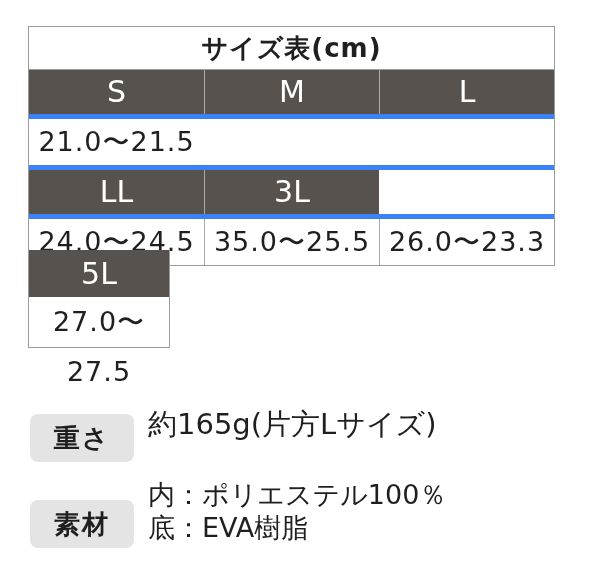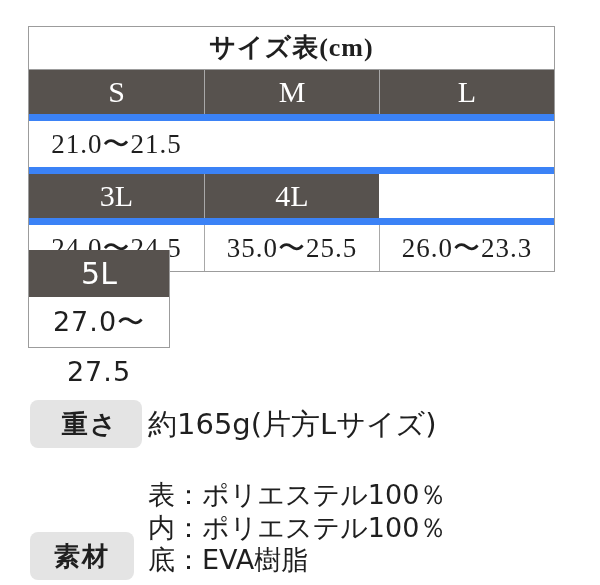--- a/index.html
+++ b/index.html
@@ -19,38 +19,37 @@
   }
 
   
   .size-table {
     position: absolute;
     left: 28px;
     top: 26px;
     width: 527px;
     box-sizing: border-box;
     border: 1px solid #9c9c9c;
-    font-family: Liberation Serif, serif;
   }
   .title-row {
     height: 42px;
     line-height: 42px;
     text-align: center;
     font-size: 26px;
     font-weight: 600;
     letter-spacing: 1px;
     background: #ffffff;
     border-bottom: 1px solid #9c9c9c;
   }
   .grid-row {
     display: grid;
     grid-template-columns: 1fr 1fr 1fr;
   }
   .grid-row .cell + .cell { border-left: 1px solid #a8a8a8; }
-  .grid-row + .grid-row { border-top: 7px solid #3b82f6; }
+  .grid-row + .grid-row { border-top: 5px solid #3b82f6; }
   .cell {
     text-align: center;
     box-sizing: border-box;
   }
   .cell.header {
     background: #57524e;
     color: #ffffff;
     font-size: 30px;
     font-weight: 500;
     height: 44px;
@@ -83,31 +82,31 @@
     width: 104px;
     height: 48px;
     line-height: 48px;
     background: #e4e4e4;
     border-radius: 8px;
     text-align: center;
     font-size: 26px;
     font-weight: 600;
     letter-spacing: 2px;
   }
-  .weight-label-box { top: 400px; padding-left: 8px; }
+  .weight-label-box { top: 414px; }
   .weight-value {
     position: absolute;
     left: 148px;
     top: 400px;
     height: 48px;
     line-height: 48px;
     font-size: 29px;
     font-weight: 500;
   }
-  .material-label-box { top: 500px; margin-top: 32px; }
+  .material-label-box { top: 500px; }
   .material-lines {
     position: absolute;
     left: 148px;
     top: 479px;
     font-size: 27px;
     font-weight: 500;
     line-height: 32.5px;
   }
 </style>
 </head>
@@ -121,38 +120,37 @@
     <div class="grid-row">
       <div class="cell header">S</div>
       <div class="cell header">M</div>
       <div class="cell header">L</div>
     </div>
     <div class="grid-row">
       <div class="cell value">21.0〜21.5</div>
     </div>
 
     <div class="grid-row">
+      <div class="cell header">LL</div>
       <div class="cell header">3L</div>
-      <div class="cell header">4L</div>
     </div>
     <div class="grid-row">
       <div class="cell value">24.0〜24.5</div>
       <div class="cell value">35.0〜25.5</div>
       <div class="cell value">26.0〜23.3</div>
     </div>
   </div>
 
   <div class="size-table-ext">
     <div class="cell header">5L</div>
     <div class="cell value">27.0〜27.5</div>
   </div>
 
   <div class="spec-label weight-label-box">重さ</div>
   <div class="weight-value">約165g(片方Lサイズ)</div>
 
   <div class="spec-label material-label-box">素材</div>
   <div class="material-lines">
-    <div>表：ポリエステル100％</div>
     <div>内：ポリエステル100％</div>
     <div>底：EVA樹脂</div>
   </div>
 
 </div>
 
 </body></html>

